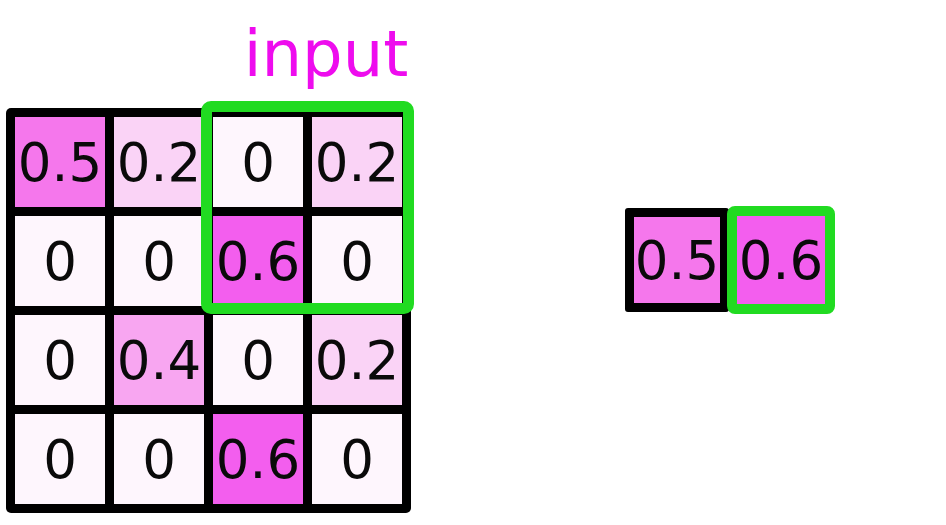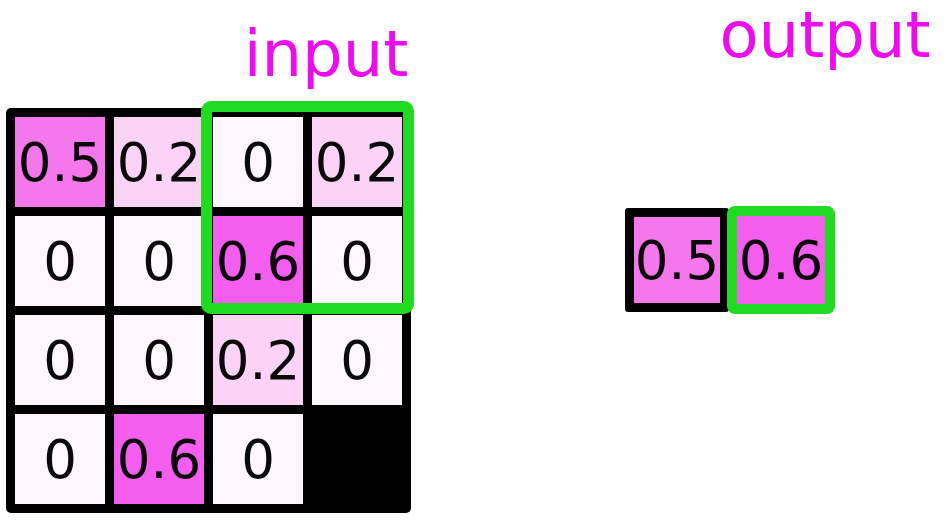--- a/index.html
+++ b/index.html
@@ -86,32 +86,32 @@
     border-radius: 8px;
     margin-top: 0;
     margin-left: -2px;
   }
 </style>
 </head>
 <body>
 
 <div class="canvas">
   <div class="title input-title">input</div>
-  <div class="title output-title">output</div>
 
   <div class="grid">
       <div class="cell" style="background: rgb(245, 119, 236);">0.5</div>
       <div class="cell" style="background: rgb(250, 211, 246);">0.2</div>
       <div class="cell" style="background: rgb(254, 246, 253);">0</div>
       <div class="cell" style="background: rgb(250, 211, 246);">0.2</div>
       <div class="cell" style="background: rgb(254, 246, 253);">0</div>
       <div class="cell" style="background: rgb(254, 246, 253);">0</div>
       <div class="cell" style="background: rgb(243, 94, 238);">0.6</div>
       <div class="cell" style="background: rgb(254, 246, 253);">0</div>
       <div class="cell" style="background: rgb(254, 246, 253);">0</div>
+      <div class="cell" style="background: rgb(248, 166, 241);">0.4</div>
       <div class="cell" style="background: rgb(254, 246, 253);">0</div>
       <div class="cell" style="background: rgb(250, 211, 246);">0.2</div>
       <div class="cell" style="background: rgb(254, 246, 253);">0</div>
       <div class="cell" style="background: rgb(254, 246, 253);">0</div>
       <div class="cell" style="background: rgb(243, 94, 238);">0.6</div>
       <div class="cell" style="background: rgb(254, 246, 253);">0</div>
     </div>
 
   <div class="green-box"></div>
 

